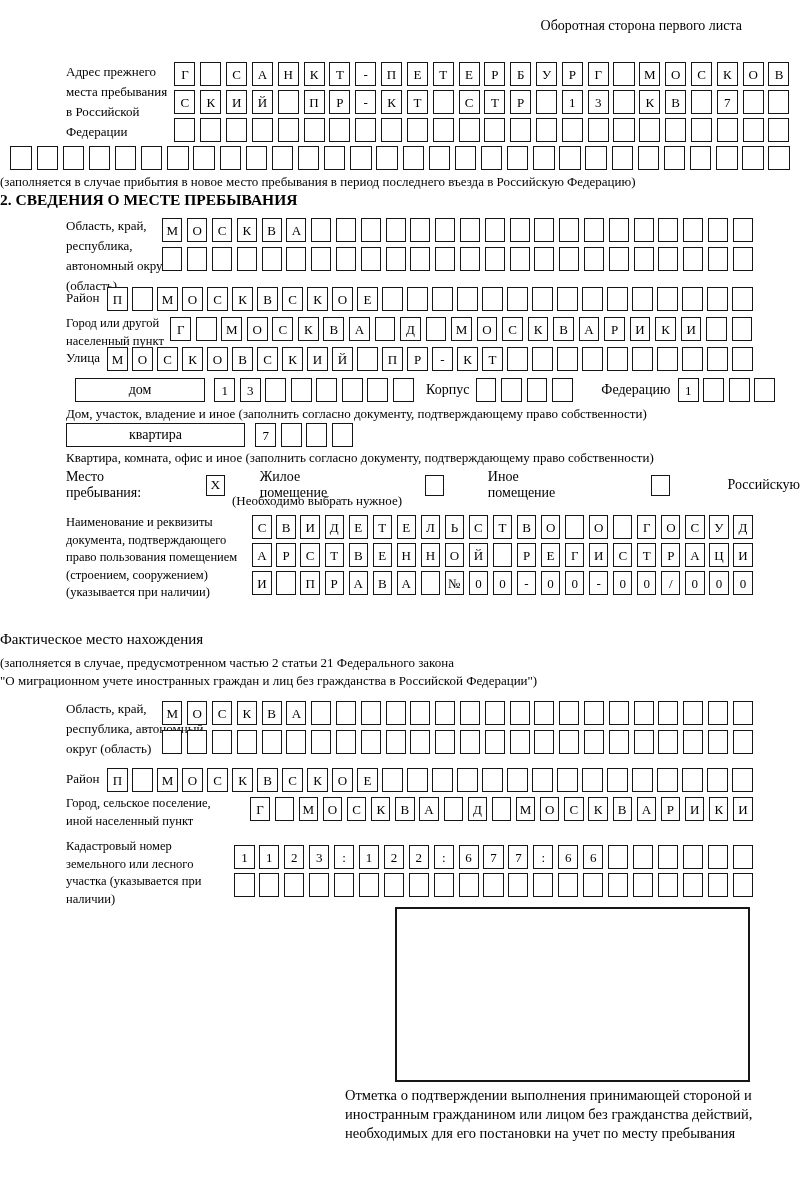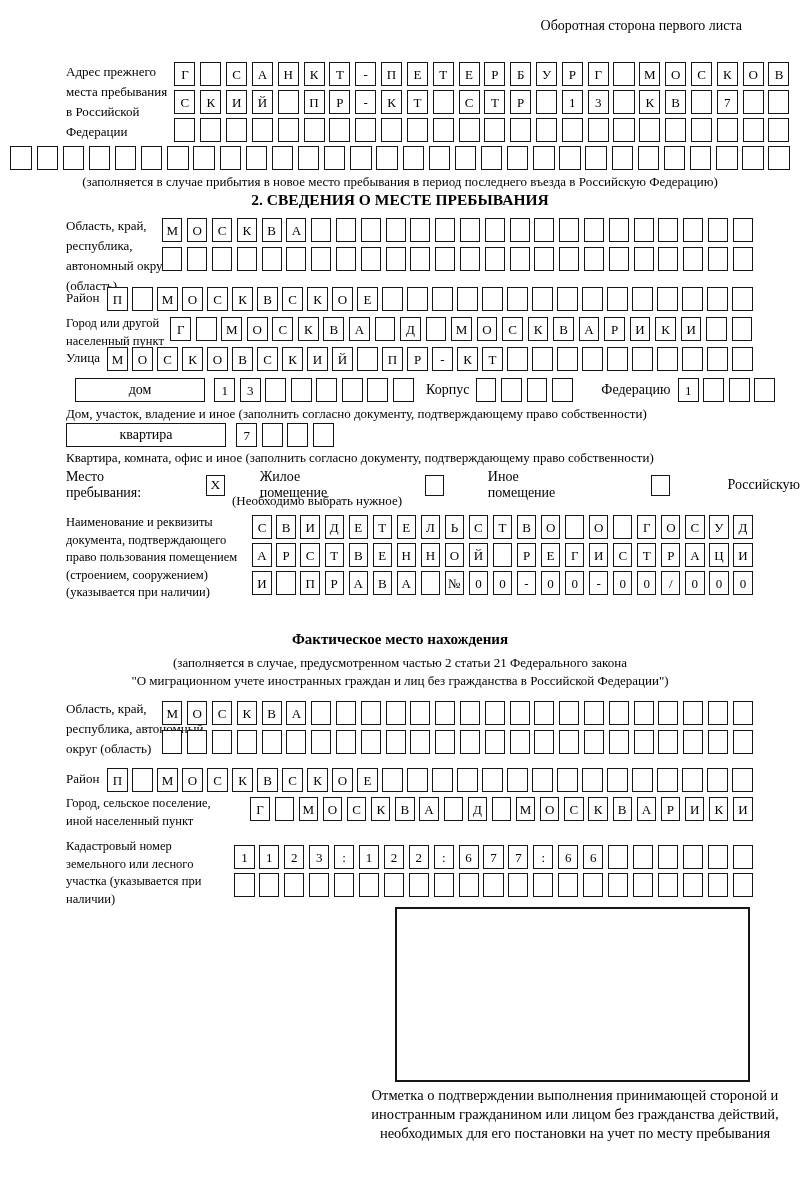--- a/index.html
+++ b/index.html
@@ -2,22 +2,22 @@
 <html><head>
 <meta charset="utf-8">
 <style>
   html,body{margin:0;padding:0;background:#fff;}
   .page{position:relative;width:800px;height:1180px;background:#fff;color:#000;
         font-family:"Liberation Serif","DejaVu Serif",serif;overflow:hidden;}
   .abs{position:absolute;}
   .lbl{font-size:13px;line-height:20px;}
   .lbl-sm{font-size:12.5px;line-height:17.5px;}
   .note{font-size:13px;}
-  .center{text-align:center;}
-  .bold{font-weight:bold;}
+  .center{}
+  .bold{font-weight:normal;}
   .title{font-weight:bold;font-size:15.5px;}
   .cellrow{position:absolute;display:flex;height:24px;}
   .igrid{display:flex;height:24px;}
   .cell{flex:1;margin:0 2.4px;border:1.6px solid #161616;box-sizing:border-box;
         display:flex;align-items:center;justify-content:center;
         font-size:13px;line-height:1;background:#fff;}
   .boxlbl{border:1.6px solid #161616;box-sizing:border-box;height:24px;
         display:flex;align-items:center;justify-content:center;font-size:14px;}
   .cb{width:19px;height:21px;border:1.6px solid #161616;box-sizing:border-box;
         display:flex;align-items:center;justify-content:center;font-size:13.5px;flex:none;}
@@ -311,21 +311,21 @@
     <div class="igrid" style="width:102px;margin-left:5px;">
         <span class="cell">1</span>
         <span class="cell"></span>
         <span class="cell"></span>
         <span class="cell"></span>
       </div>
   </div>
   <div class="abs note" style="top:406px;left:66px;">Дом, участок, владение и иное (заполнить согласно документу, подтверждающему право собственности)</div>
 
   <div class="abs flexrow" style="top:423px;left:66px;">
-    <div class="boxlbl" style="width:160px;">квартира</div>
+    <div class="boxlbl" style="width:179px;">квартира</div>
     <div class="igrid" style="width:102px;margin-left:8px;">
         <span class="cell">7</span>
         <span class="cell"></span>
         <span class="cell"></span>
         <span class="cell"></span>
       </div>
   </div>
   <div class="abs note" style="top:450px;left:66px;">Квартира, комната, офис и иное (заполнить согласно документу, подтверждающему право собственности)</div>
 
   <div class="abs flexrow" style="top:469px;left:66px;gap:28px;">

